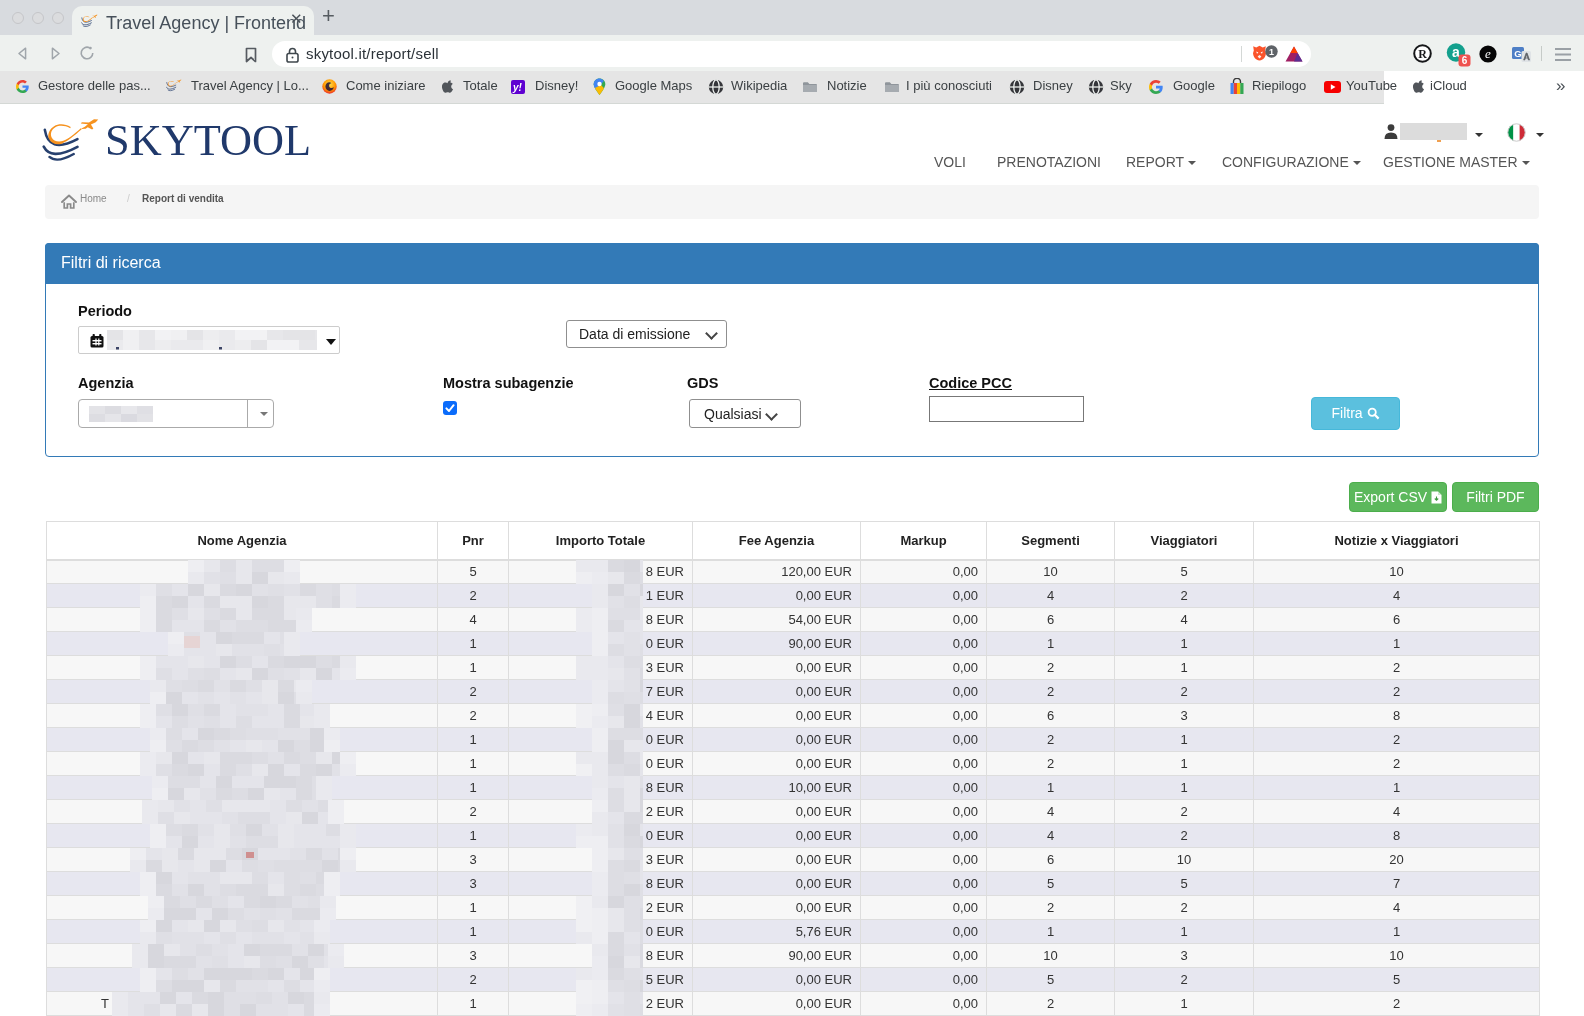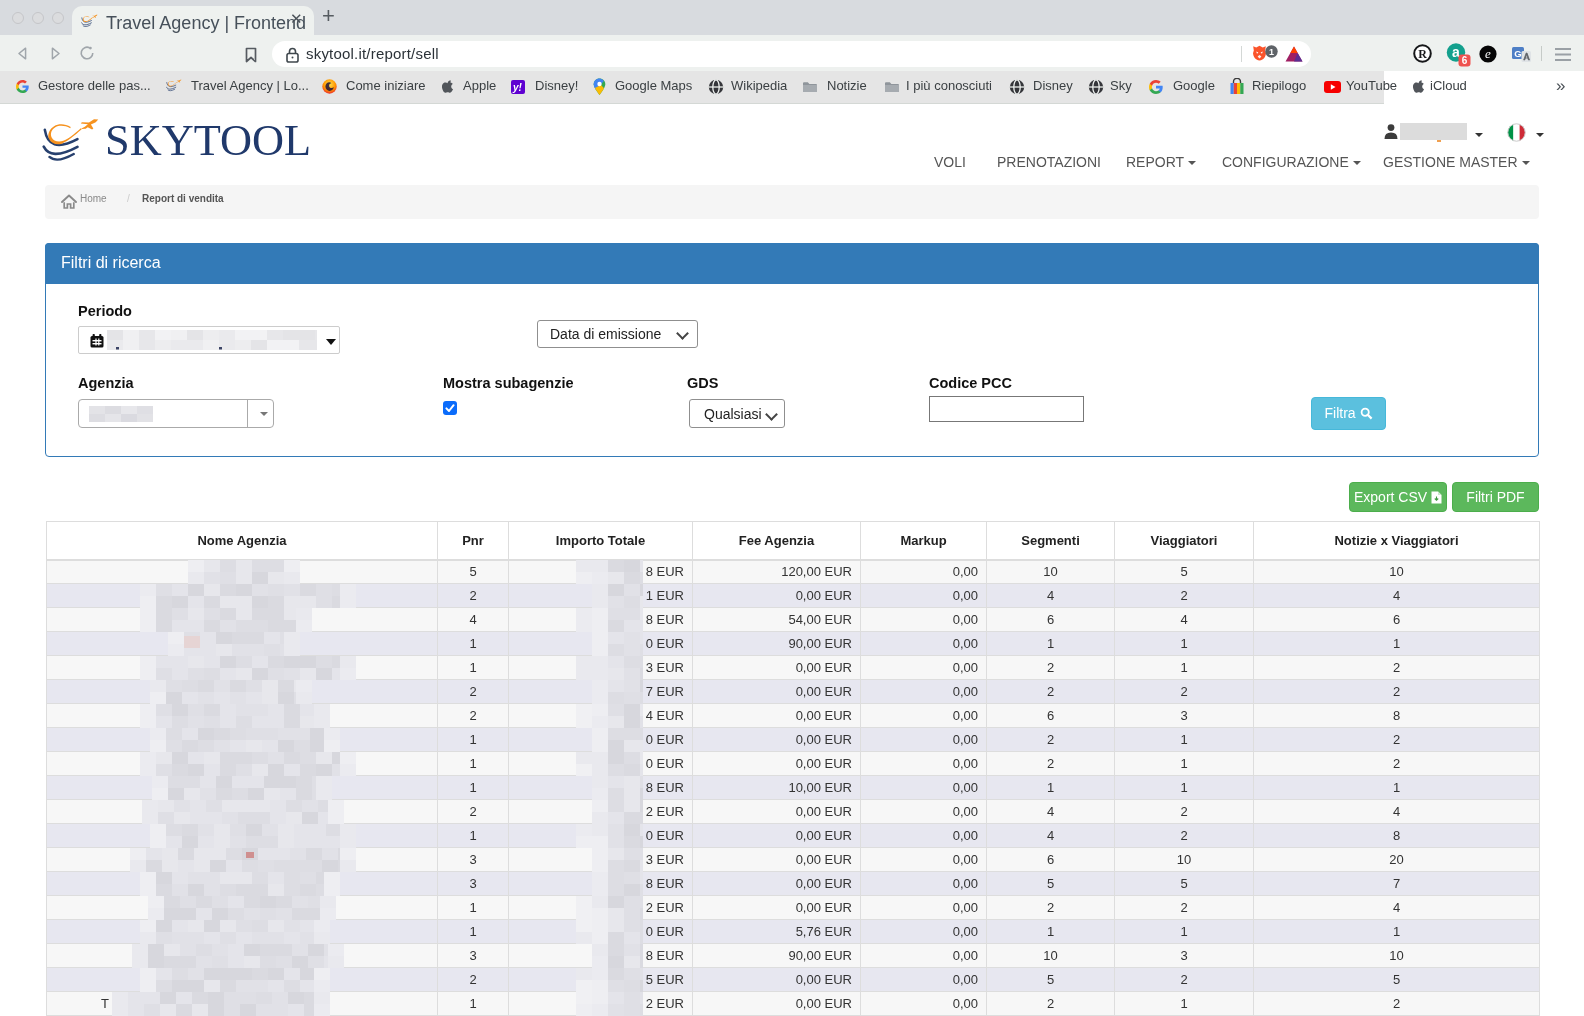--- a/index.html
+++ b/index.html
@@ -150,21 +150,21 @@
           <stop offset="1" stop-color="#e4003d"></stop>
         </radialGradient>
       </defs>
   <circle cx="7.5" cy="7.5" r="7.2" fill="url(#fx)"></circle>
   <path d="M7.5 3.2 C5 3.2 3.4 5.2 3.4 7.6 C3.4 10 5.3 11.9 7.6 11.9 C9.9 11.9 11.6 10.2 11.8 8 C11 9 9.8 9.3 8.7 8.9 C7.4 8.4 6.8 7.2 7.2 5.9 C7.5 5 8.3 4.3 9.3 4.2 C8.8 3.6 8.2 3.2 7.5 3.2 Z" fill="#20123a" opacity="0.85"></path>
 </svg>
 <div class="bm" style="left:346px;">Come iniziare</div>
 <svg class="abs" style="left:440px;top:8px;" width="15" height="15" viewBox="0 0 16 16">
       <use href="#apple"></use>
     </svg>
-<div class="bm" style="left:463px;">Apple</div>
+<div class="bm" style="left:463px;">Totale</div>
 <svg class="abs" style="left:511px;top:9px;" width="14" height="14" viewBox="0 0 14 14">
       <rect width="14" height="14" rx="2" fill="#5f01d1"></rect>
       <text x="6.5" y="10.5" text-anchor="middle" font-family="Liberation Sans" font-size="10" font-weight="bold" font-style="italic" fill="#fff">y!</text>
     </svg>
 <div class="bm" style="left:535px;">Disney!</div>
 <svg class="abs" style="left:593px;top:7px;" width="13" height="18" viewBox="0 0 13 18">
   <path d="M6.5 0.5 C3 0.5 0.7 3 0.7 6.3 C0.7 10 6.5 17 6.5 17 C6.5 17 12.3 10 12.3 6.3 C12.3 3 10 0.5 6.5 0.5 Z" fill="#34a853"></path>
   <path d="M6.5 0.5 C3 0.5 0.7 3 0.7 6.3 C0.7 8 1.9 10.3 3.2 12.3 L10.8 3 C9.8 1.5 8.3 0.5 6.5 0.5 Z" fill="#4285f4"></path>
   <path d="M1.9 10 C3.3 12.6 6.5 17 6.5 17 C6.5 17 9.5 12.8 11 10.2 L8 7 Z" fill="#fbbc04"></path>
   <path d="M10.8 3 L3.2 12.3 C4.5 14.3 6.5 17 6.5 17 C6.5 17 12.3 10 12.3 6.3 C12.3 5 11.7 3.9 10.8 3 Z" fill="#ea4335" opacity="0"></path>
@@ -289,53 +289,53 @@
           <rect x="0.5" y="2" width="13" height="11.5" rx="1.5" fill="#111"></rect>
           <rect x="2.6" y="0" width="2.2" height="3.4" rx="0.8" fill="#111"></rect>
           <rect x="9.2" y="0" width="2.2" height="3.4" rx="0.8" fill="#111"></rect>
           <rect x="2.5" y="6" width="9" height="1.4" fill="#fff"></rect>
           <rect x="2.5" y="9" width="9" height="1.4" fill="#fff"></rect>
           <rect x="5.4" y="4.5" width="1.2" height="7" fill="#fff"></rect>
           <rect x="8.2" y="4.5" width="1.2" height="7" fill="#fff"></rect>
         </svg>
       <div class="caret" style="position:absolute;left:243px;top:12px;border-top-color:#111;border-left-width:5px;border-right-width:5px;border-top-width:6px;"></div>
     </div>
-    <div class="selbox" style="left:491px; top:76px; width:161px; height:28px;">
+    <div class="selbox" style="left:520px; top:76px; width:161px; height:28px;">
       <span class="abs" style="left:12px; top:5px;">Data di emissione</span>
       <div class="chev" style="left:140px; top:8px;"></div>
     </div>
     <div class="flabel" style="left:32px; top:131px;">Agenzia</div>
     <div class="flabel" style="left:397px; top:131px;">Mostra subagenzie</div>
     <div class="flabel" style="left:641px; top:131px;">GDS</div>
-    <div class="flabel" style="left:883px; top:131px;">Codice PCC</div>
+    <div class="flabel" style="left:883px; top:131px;text-decoration:underline;">Codice PCC</div>
     <div class="selbox" style="left:32px; top:155px; width:196px; height:29px; border-color:#aaa; border-radius:4px;">
       <svg class="abs" style="left:10px;top:6px;" width="64" height="16" viewBox="0 0 64 16">
           <rect x="0" y="0" width="16" height="8" fill="#e3e3e7"></rect>
           <rect x="16" y="0" width="16" height="8" fill="#dcdce1"></rect>
           <rect x="32" y="0" width="16" height="8" fill="#e7e7eb"></rect>
           <rect x="48" y="0" width="16" height="8" fill="#dfdfe4"></rect>
           <rect x="0" y="8" width="16" height="8" fill="#dddde2"></rect>
           <rect x="16" y="8" width="16" height="8" fill="#e5e5e9"></rect>
           <rect x="32" y="8" width="16" height="8" fill="#dadae0"></rect>
           <rect x="48" y="8" width="16" height="8" fill="#e2e2e6"></rect>
         </svg>
       <div class="abs" style="left:168px; top:0; width:1px; height:27px; background:#aaa;"></div>
       <div class="caret" style="position:absolute; left:177px; top:12px; border-top-color:#777;"></div>
     </div>
     <div class="abs" style="left:397px; top:157px; width:14px; height:14px; background:#0b6cfb; border-radius:3px;">
       <svg width="14" height="14" viewBox="0 0 14 14" style="position:absolute;left:0;top:0;">
           <path d="M3.4 7.4 L6 10 L10.6 4.2" stroke="#fff" stroke-width="2" fill="none" stroke-linecap="round" stroke-linejoin="round"></path>
         </svg>
     </div>
-    <div class="selbox" style="left:643px; top:155px; width:96px; height:29px;">
+    <div class="selbox" style="left:643px; top:155px; width:112px; height:29px;">
       <span class="abs" style="left:14px; top:6px;">Qualsiasi</span>
       <div class="chev" style="left:77px; top:10px;"></div>
     </div>
     <div class="selbox" style="left:883px; top:152px; width:155px; height:26px; border-radius:0; border-color:#777;"></div>
-    <div class="btn" style="left:1265px; top:153px; width:75px; height:33px; background:#5bc0de; border:1px solid #46b8da; line-height:31px;">Filtra <svg width="13" height="13" viewBox="0 0 13 13" style="vertical-align:-1.5px;">
+    <div class="btn" style="left:1265px; top:153px; width:89px; height:33px; background:#5bc0de; border:1px solid #46b8da; line-height:31px;">Filtra <svg width="13" height="13" viewBox="0 0 13 13" style="vertical-align:-1.5px;">
           <circle cx="5.2" cy="5.2" r="3.6" fill="none" stroke="#fff" stroke-width="1.8"></circle>
           <line x1="8" y1="8" x2="11.6" y2="11.6" stroke="#fff" stroke-width="2.2"></line>
         </svg></div>
   </div>
 
   <div class="btn" style="left:1349px; top:378px; width:98px; height:30px; background:#5cb85c; border:1px solid #4cae4c; line-height:28px;">Export CSV <svg width="11" height="13" viewBox="0 0 11 13" style="vertical-align:-2px;">
         <path d="M0.5 0.5 L7 0.5 L10.5 4 L10.5 12.5 L0.5 12.5 Z" fill="#fff"></path>
         <path d="M7 0.5 L7 4 L10.5 4 Z" fill="#cde9cd"></path>
         <path d="M5.5 5.5 L5.5 9 M3.8 7.5 L5.5 9.3 L7.2 7.5" stroke="#3f9b3f" stroke-width="1.1" fill="none"></path>
       </svg></div>

